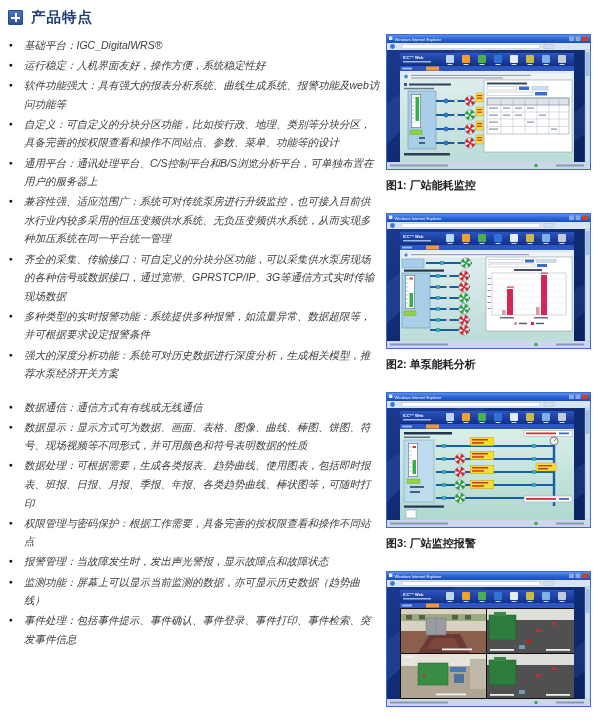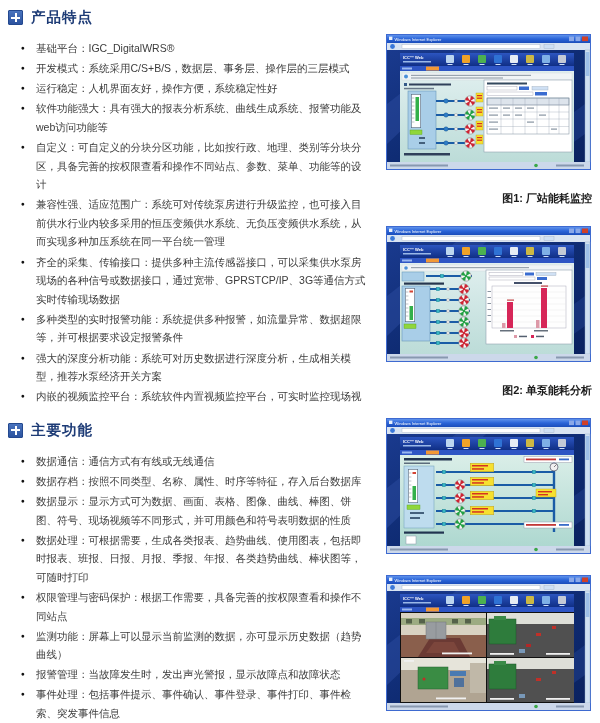--- a/index.html
+++ b/index.html
@@ -6,30 +6,30 @@
   .page{position:relative;width:600px;height:723px;background:#ffffff;overflow:hidden;
         font-family:"Liberation Sans",sans-serif;}
   
   .left-col{position:absolute;left:8px;top:8px;width:372px;}
   .sec-header{display:flex;align-items:center;margin:0 0 9px 0;}
   .plus-icon{width:13px;height:13px;background:linear-gradient(180deg,#4a74be,#2c539f);
              border:1px solid #24498f;border-radius:1px;position:relative;flex:0 0 auto;}
   .plus-icon::before{content:"";position:absolute;left:2px;right:2px;top:5.5px;height:2px;background:#fff;}
   .plus-icon::after{content:"";position:absolute;top:2px;bottom:2px;left:5.5px;width:2px;background:#fff;}
   .sec-title{font-size:14.5px;font-weight:bold;color:#1d3b76;margin:0 0 0 8px;letter-spacing:1px;}
-  ul.items{list-style:none;margin:12px;padding:0;}
+  ul.items{list-style:none;margin:0;padding:0;font-style:italic;}
   ul.items li{position:relative;padding-left:16px;font-size:10.5px;line-height:18.6px;
               color:#3c3c3c;margin-bottom:1.5px;}
   ul.items li::before{content:"●";position:absolute;left:1px;top:0;font-size:6.5px;color:#111;}
   .sec2{margin-top:15px;}
   
   .right-col{position:absolute;left:386px;top:34px;width:206px;}
   .fig{margin-bottom:21px;}
   .fig svg{display:block;width:205px;height:136px;}
-  .fig .caption{text-align:right;font-size:11px;font-weight:600;color:#1c1c1c;margin-top:21px;line-height:14px;}
+  .fig .caption{text-align:left;font-size:11px;font-weight:600;color:#1c1c1c;margin-top:8px;line-height:14px;}
   .defs-svg{position:absolute;width:0;height:0;}
 </style>
 </head>
 <body>
 
 <svg class="defs-svg" xmlns="http://www.w3.org/2000/svg">
   <defs>
     <linearGradient id="tbgrad" x1="0" y1="0" x2="0" y2="1">
       <stop offset="0" stop-color="#5e92ec"></stop>
         <stop offset="0.5" stop-color="#2a64d8"></stop>
@@ -137,45 +137,39 @@
 
   <div class="left-col">
 
     <div>
       <div class="sec-header">
         <span class="plus-icon"></span>
         <h2 class="sec-title">产品特点</h2>
       </div>
       <ul class="items">
         <li>基础平台：IGC_DigitalWRS®</li>
-        <li>开发模式：系统采用C/S+B/S，数据层、事务层、操作层的三层模式</li>
         <li>运行稳定：人机界面友好，操作方便，系统稳定性好</li>
         <li>软件功能强大：具有强大的报表分析系统、曲线生成系统、报警功能及web访问功能等</li>
         <li>自定义：可自定义的分块分区功能，比如按行政、地理、类别等分块分区，具备完善的按权限查看和操作不同站点、参数、菜单、功能等的设计</li>
+        <li>通用平台：通讯处理平台、C/S控制平台和B/S浏览分析平台，可单独布置在用户的服务器上</li>
         <li>兼容性强、适应范围广：系统可对传统泵房进行升级监控，也可接入目前供水行业内较多采用的恒压变频供水系统、无负压变频供水系统，从而实现多种加压系统在同一平台统一管理</li>
-        <li>齐全的采集、传输接口：提供多种主流传感器接口，可以采集供水泵房现场的各种信号或数据接口，通过宽带、GPRSTCP/IP、3G等通信方式实时传输现场数据</li>
+        <li>齐全的采集、传输接口：可自定义的分块分区功能，可以采集供水泵房现场的各种信号或数据接口，通过宽带、GPRSTCP/IP、3G等通信方式实时传输现场数据</li>
         <li>多种类型的实时报警功能：系统提供多种报警，如流量异常、数据超限等，并可根据要求设定报警条件</li>
         <li>强大的深度分析功能：系统可对历史数据进行深度分析，生成相关模型，推荐水泵经济开关方案</li>
-        <li>内嵌的视频监控平台：系统软件内置视频监控平台，可实时监控现场视</li>
       </ul>
     </div>
 
     <div class="sec2">
-      <div class="sec-header">
-        <span class="plus-icon"></span>
-        <h2 class="sec-title">主要功能</h2>
-      </div>
       <ul class="items">
         <li>数据通信：通信方式有有线或无线通信</li>
-        <li>数据存档：按照不同类型、名称、属性、时序等特征，存入后台数据库</li>
         <li>数据显示：显示方式可为数据、画面、表格、图像、曲线、棒图、饼图、符号、现场视频等不同形式，并可用颜色和符号表明数据的性质</li>
         <li>数据处理：可根据需要，生成各类报表、趋势曲线、使用图表，包括即时报表、班报、日报、月报、季报、年报、各类趋势曲线、棒状图等，可随时打印</li>
         <li>权限管理与密码保护：根据工作需要，具备完善的按权限查看和操作不同站点</li>
+        <li>报警管理：当故障发生时，发出声光警报，显示故障点和故障状态</li>
         <li>监测功能：屏幕上可以显示当前监测的数据，亦可显示历史数据（趋势曲线）</li>
-        <li>报警管理：当故障发生时，发出声光警报，显示故障点和故障状态</li>
         <li>事件处理：包括事件提示、事件确认、事件登录、事件打印、事件检索、突发事件信息</li>
 
       </ul>
     </div>
   </div>
 
   <div class="right-col">
 
     <div class="fig">
       <svg viewBox="0 0 205 136">
@@ -412,20 +406,21 @@
           <rect x="138" y="38.5" width="48" height="6" fill="#ffffff" stroke="#99a" stroke-width="0.5"></rect>
           <rect x="140" y="40.5" width="30" height="1.8" fill="#c23838"></rect>
           <rect x="173" y="40.5" width="10" height="1.8" fill="#3a6cc8"></rect>
           <rect x="138" y="104" width="48" height="6" fill="#ffffff" stroke="#99a" stroke-width="0.5"></rect>
           <rect x="140" y="106" width="30" height="1.8" fill="#c23838"></rect>
           <rect x="173" y="106" width="10" height="1.8" fill="#3a6cc8"></rect>
           <rect x="18" y="113.5" width="40" height="2.2" fill="#223450"></rect>
           <rect x="20" y="118" width="10" height="8" fill="#ffffff" stroke="#8898a8" stroke-width="0.5"></rect>
         </g>
       </svg>
+      <div class="caption">图3: 厂站监控报警</div>
     </div>
 
     <div class="fig">
       <svg viewBox="0 0 205 136">
         <use href="#win-chrome"></use>
         <g>
           <rect x="14" y="37" width="174" height="91" fill="#101010"></rect>
           <g>
             <rect x="15" y="38" width="85" height="44" fill="#d8d2c2"></rect>
             <rect x="15" y="43" width="85" height="7" fill="#9cab82"></rect>

